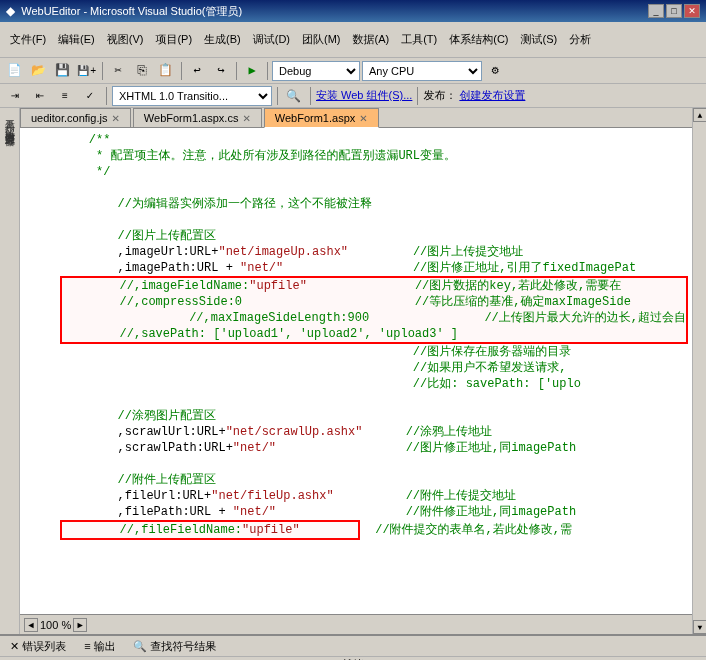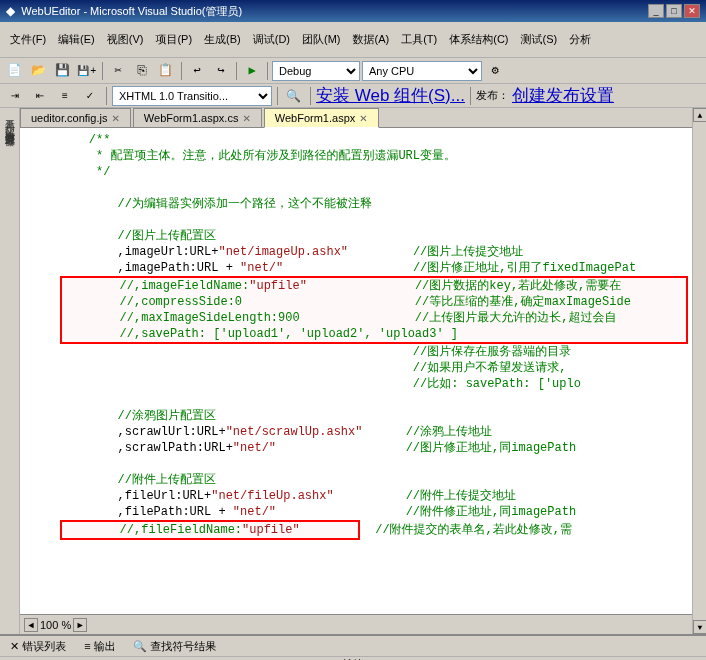--- a/index.html
+++ b/index.html
@@ -111,21 +111,21 @@
       font-family: 'Microsoft YaHei', sans-serif;
     }
     .toolbar2-text {
       font-size: 11px;
       color: #000;
     }
     .toolbar2-link {
       color: #0000cc;
       text-decoration: underline;
       cursor: pointer;
-      font-size: 17px;
+      font-size: 11px;
     }
     .validation-dropdown {
       height: 20px;
       background: white;
       border: 1px solid #7f9db9;
       font-size: 11px;
       padding: 0 2px;
       width: 160px;
     }
 
@@ -176,21 +176,21 @@
       font-size: 11px;
       font-family: 'Microsoft YaHei', sans-serif;
       border: 1px solid #888;
       border-bottom: none;
       background: #d4d0c8;
       cursor: pointer;
       margin-right: 2px;
       display: flex; align-items: center;
     }
     .tab.active {
-      background: #fef9c3;
+      background: #fdba74;
       border-bottom: 1px solid white;
       margin-bottom: -1px;
       z-index: 1;
     }
     .tab-close {
       margin-left: 4px;
       font-size: 10px;
       cursor: pointer;
       color: #666;
     }
@@ -447,21 +447,21 @@
 
         <div style="position:relative;">
           <div style="border: 2px solid red; margin-left: 40px; margin-right: 4px; background: #fff8f8; padding: 0;">
             <div class="code-line">
               <span class="code-text comment" style="padding-left:0;">        //,imageFieldName:<span class="string">"upfile"</span>               <span class="comment">//图片数据的key,若此处修改,需要在</span></span>
             </div>
             <div class="code-line">
               <span class="code-text comment" style="padding-left:0;">        //,compressSide:0                        <span class="comment">//等比压缩的基准,确定maxImageSide</span></span>
             </div>
             <div class="code-line">
-              <span class="code-text comment" style="padding-left:0;">        //,maxImageSideLength:900                <span class="comment">//上传图片最大允许的边长,超过会自</span></span>
+              <span class="code-text comment" style="padding-left:0;text-align:right;">        //,maxImageSideLength:900                <span class="comment">//上传图片最大允许的边长,超过会自</span></span>
             </div>
             <div class="code-line">
               <span class="code-text comment" style="padding-left:0;">        //,savePath: ['upload1', 'upload2', 'upload3' ]</span>
             </div>
           </div>
         </div>
 
         <div class="code-line">
           <span class="code-text comment">                                                 //图片保存在服务器端的目录</span>
         </div>

